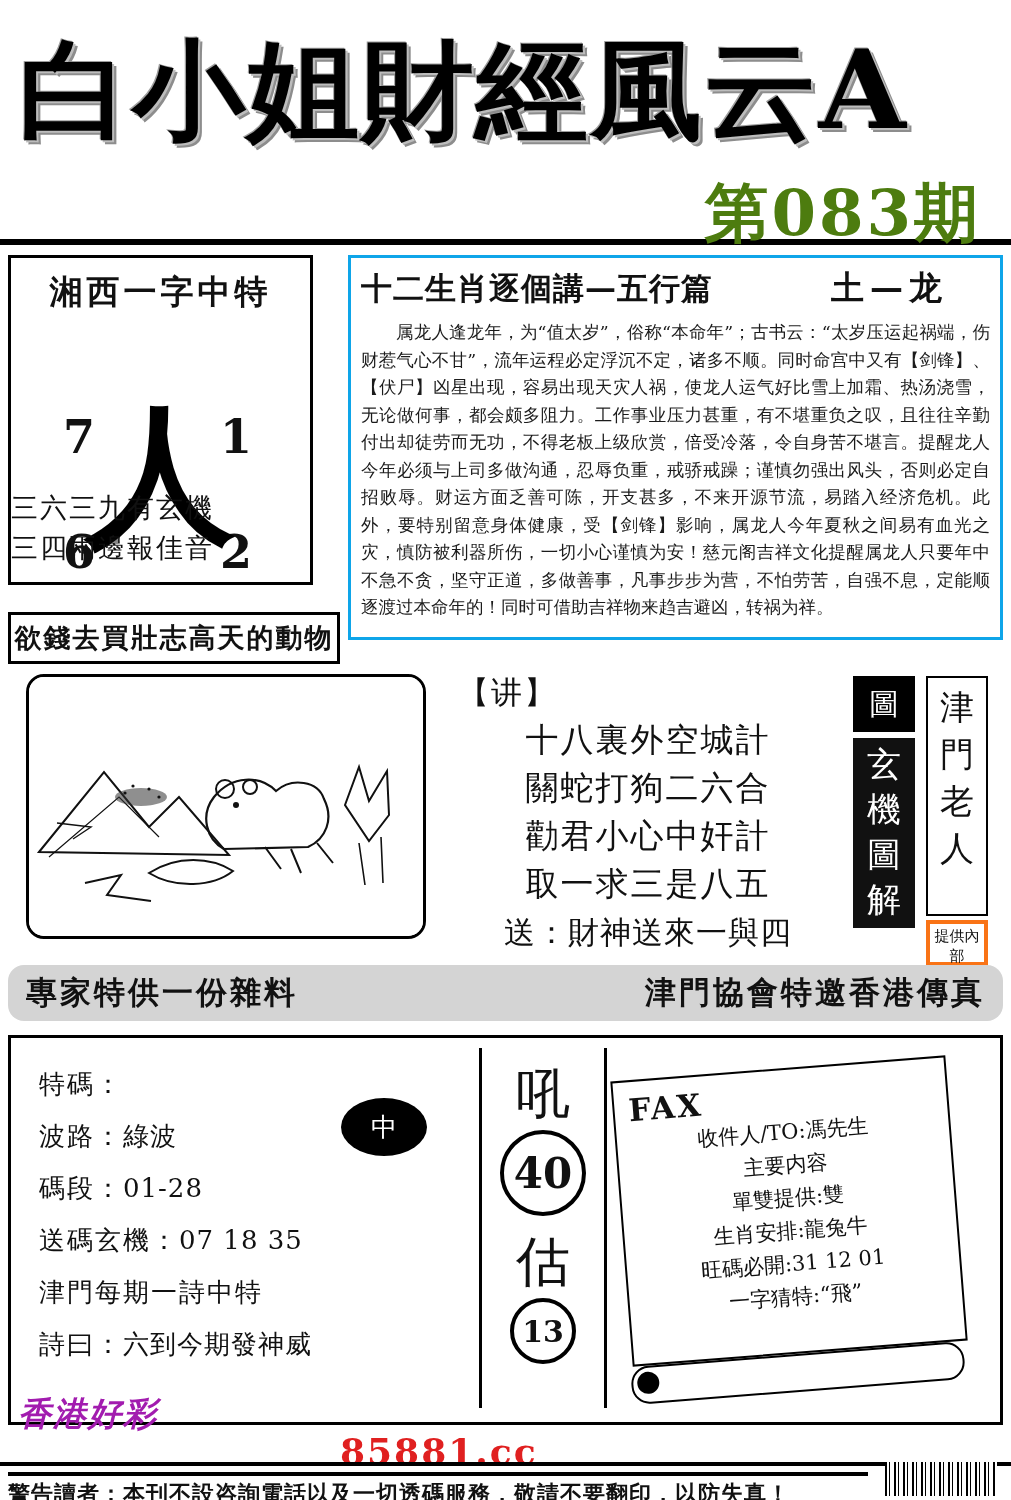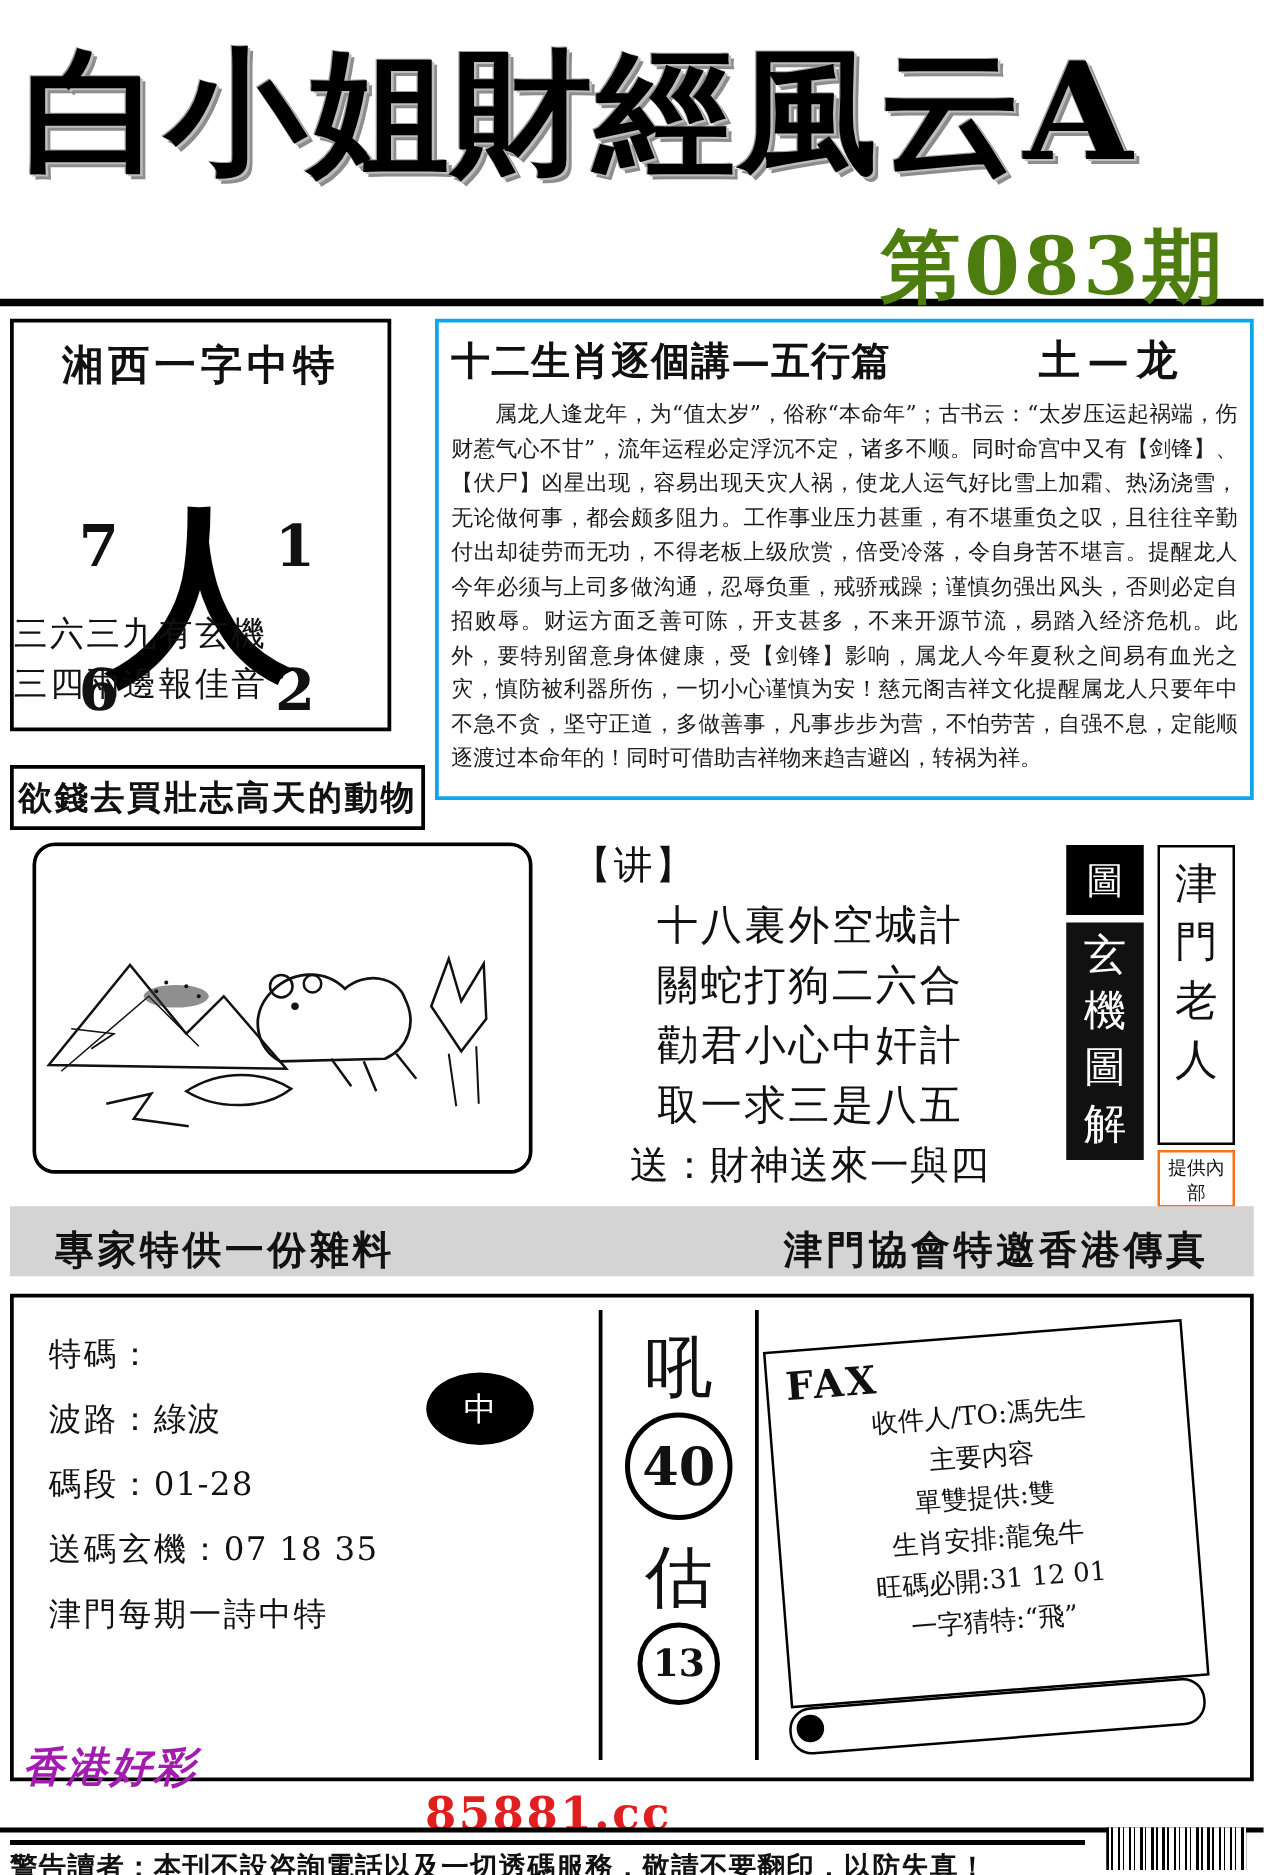--- a/index.html
+++ b/index.html
@@ -125,32 +125,32 @@
     box-sizing:border-box;
   }
   .vert-white{
     position:absolute;left:918px;top:8px;width:62px;height:240px;
     border:2px solid #000;box-sizing:border-box;
     font-family:"DejaVu Serif","Liberation Serif",serif;
     font-size:34px;line-height:47px;text-align:center;padding-top:6px;
   }
   .vert-small{
     position:absolute;left:918px;top:252px;width:62px;height:46px;
-    border:2px solid #f97316;box-sizing:border-box;
+    border:4px solid #f97316;box-sizing:border-box;
     font-family:"DejaVu Serif","Liberation Serif",serif;
     font-size:15px;line-height:20px;text-align:center;padding-top:2px;
     letter-spacing:0;
   }
   .ribbon{
     position:absolute;left:8px;top:965px;width:995px;height:56px;
     background:#d4d4d4;
-    display:flex;align-items:flex-end;justify-content:space-between;
-    padding:0 36px;box-sizing:border-box;
-    font-family:"DejaVu Serif","Liberation Serif",serif;
-    font-weight:bold;font-size:31px;letter-spacing:3px;
+    display:flex;align-items:center;justify-content:space-between;
+    padding:0 18px;box-sizing:border-box;
+    font-family:"DejaVu Serif","Liberation Serif",serif;
+    font-weight:bold;font-size:31px;letter-spacing:3px;border-radius:16px;
   }
 
   
   .band-bot{
     position:absolute;left:8px;top:1035px;width:995px;height:390px;
     border:3px solid #000;box-sizing:border-box;
   }
   .info-list{
     position:absolute;left:28px;top:20px;width:430px;
     font-family:"DejaVu Serif","Liberation Serif",serif;
@@ -315,20 +315,21 @@
   </div>
 
   <div class="band-bot">
 
     <div class="info-list">
       <div><span>特碼：</span><span class="val"></span></div>
       <div><span>波路：</span><span class="val">綠波</span></div>
       <div><span>碼段：</span><span class="val">01-28</span></div>
       <div><span>送碼玄機：</span><span class="val">07 18 35</span></div>
       <div><span>津門每期一詩中特</span></div>
+      <div><span>詩曰：</span><span class="val">六到今期發神威</span></div>
     </div>
 
     <div class="coin">
       <span>中</span>
     </div>
 
     <div class="guess-col">
       <div class="w">吼</div>
       <div class="circ">40</div>
       <div class="w">估</div>

